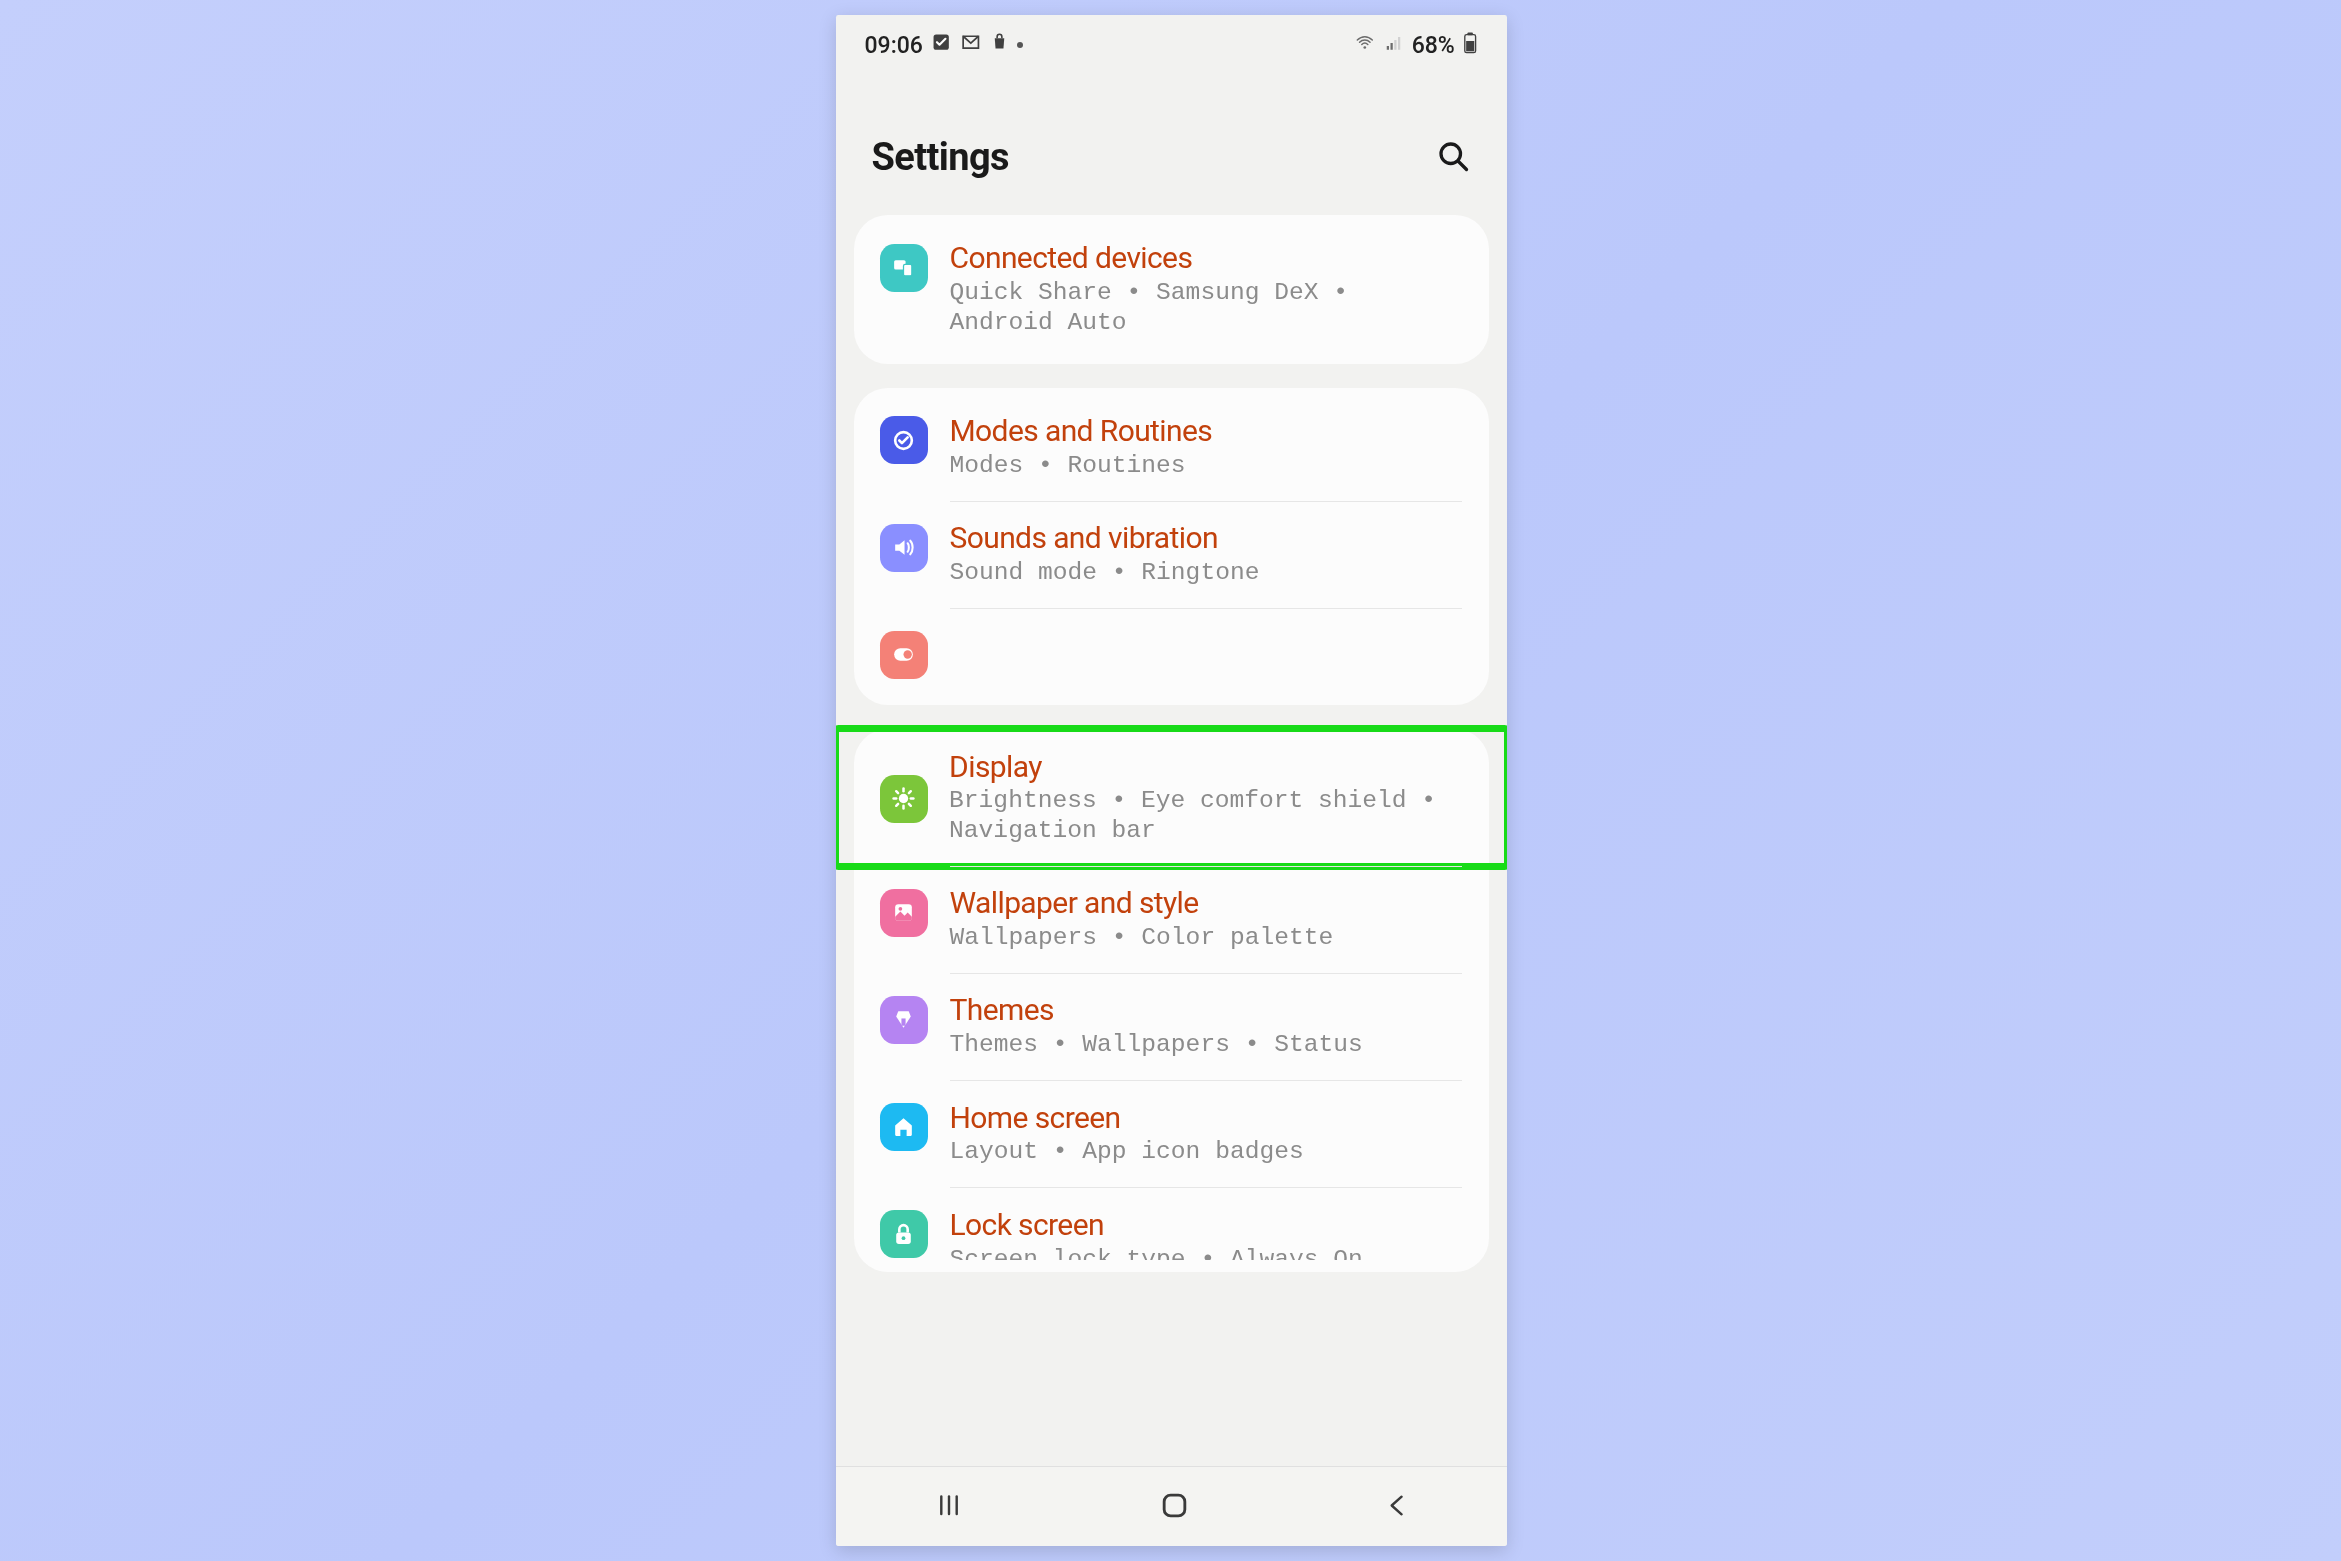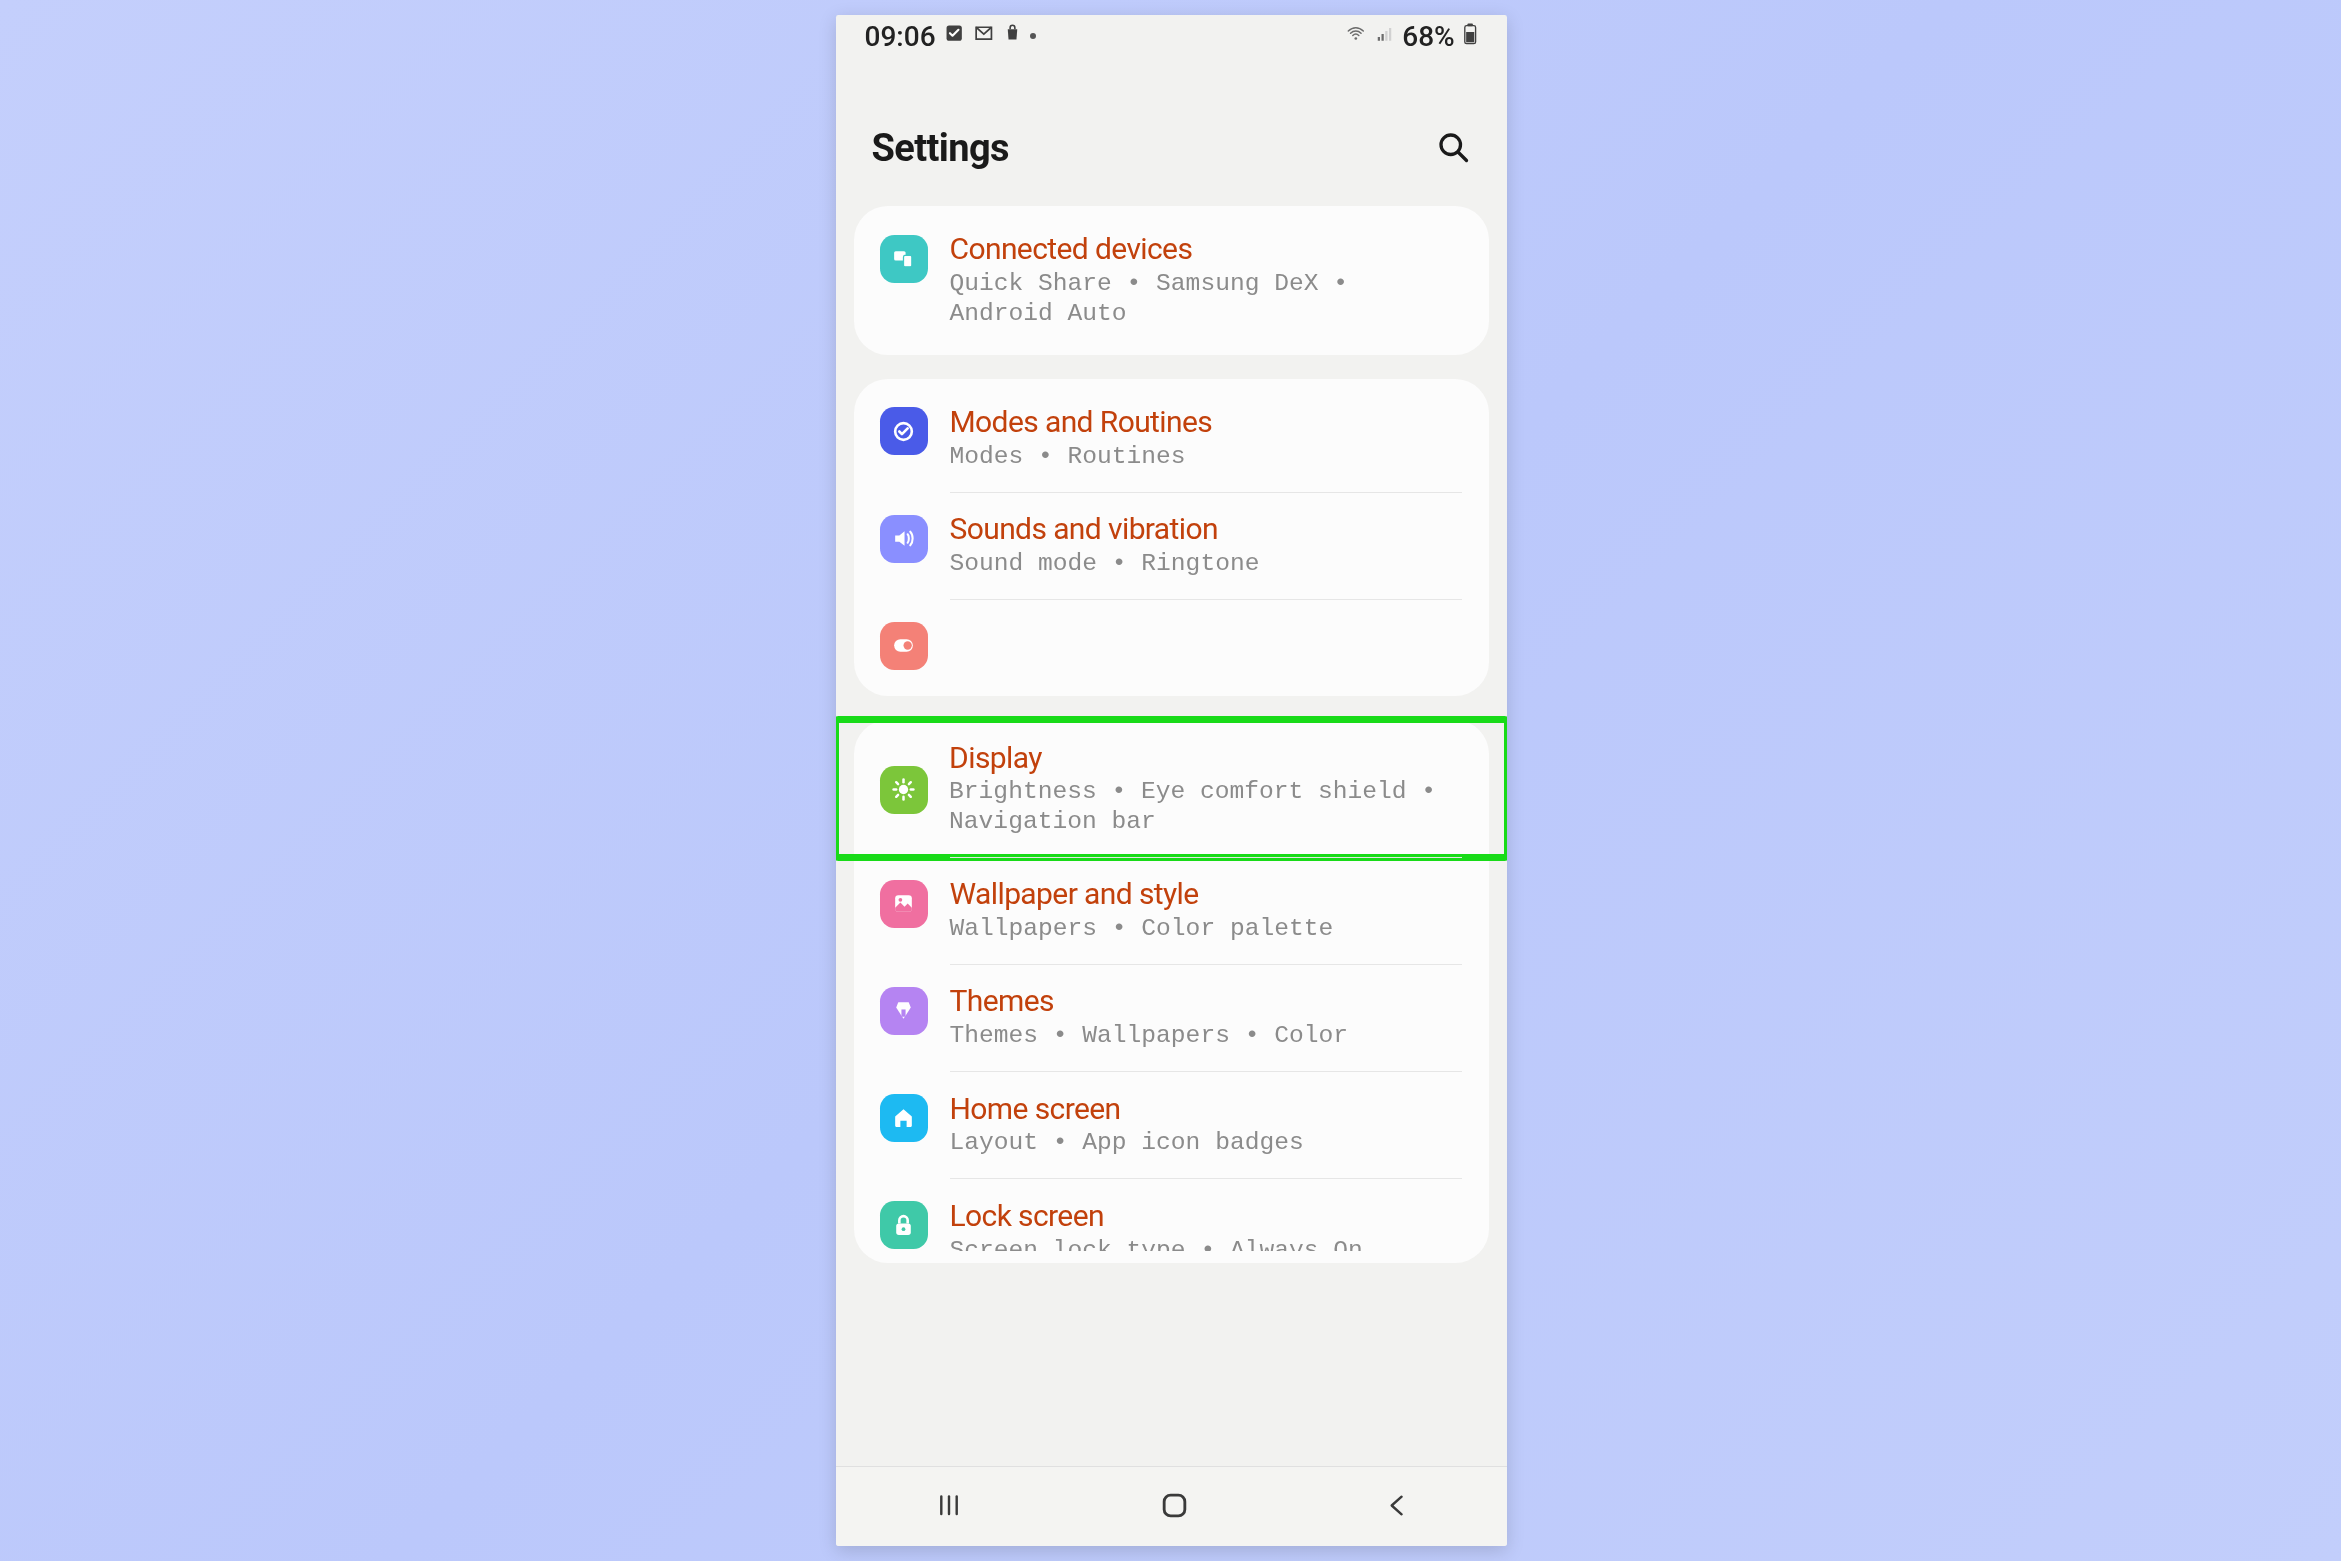--- a/index.html
+++ b/index.html
@@ -11,23 +11,23 @@
   .phone{
     width:671px;height:1531px;
     background:#f2f2f0;
     box-shadow:0 4.8px 18px rgba(0,0,0,.15);
     position:relative;overflow:hidden;
     display:flex;flex-direction:column;
     border-radius:2.4px;
   }
   
   .status-bar{
-    height:36px;padding:3px 29px 0 29px;
+    height:36px;padding:12px 29px 0 29px;
     display:flex;align-items:center;justify-content:space-between;
-    font-size:28px;color:#222;font-weight:500;
+    font-size:23px;color:#222;font-weight:500;
   }
   .status-left,.status-right{display:flex;align-items:center;gap:8.4px;}
   .status-left .glyph{font-size:20.4px;opacity:.85;}
   .status-right .glyph{font-size:18px;opacity:.85;}
   .dot{width:6px;height:6px;border-radius:50%;background:#555;}
   
   .header{
     padding:72px 36px 36px 36px;
     display:flex;align-items:center;justify-content:space-between;text-align:center;
   }
@@ -223,21 +223,21 @@
       </div>
       <div class="row">
         <div class="icon-badge" style="background:#b584f2">
           <svg viewBox="0 0 24 24">
               <path d="M7 4h10l2 5-7 11L5 9z" fill="#fff"></path>
               <rect x="10" y="11" width="4" height="7" fill="#b584f2"></rect>
             </svg>
         </div>
         <div class="row-text">
           <div class="row-title">Themes</div>
-          <div class="row-sub">Themes  •  Wallpapers  •  Color</div>
+          <div class="row-sub">Themes  •  Wallpapers  •  Status</div>
         </div>
       </div>
       <div class="row">
         <div class="icon-badge" style="background:#1dbaf2">
           <svg viewBox="0 0 24 24">
               <path d="M4 11l8-7 8 7v9a1 1 0 01-1 1h-4v-6h-6v6H5a1 1 0 01-1-1z" fill="#fff"></path>
             </svg>
         </div>
         <div class="row-text">
           <div class="row-title">Home screen</div>

